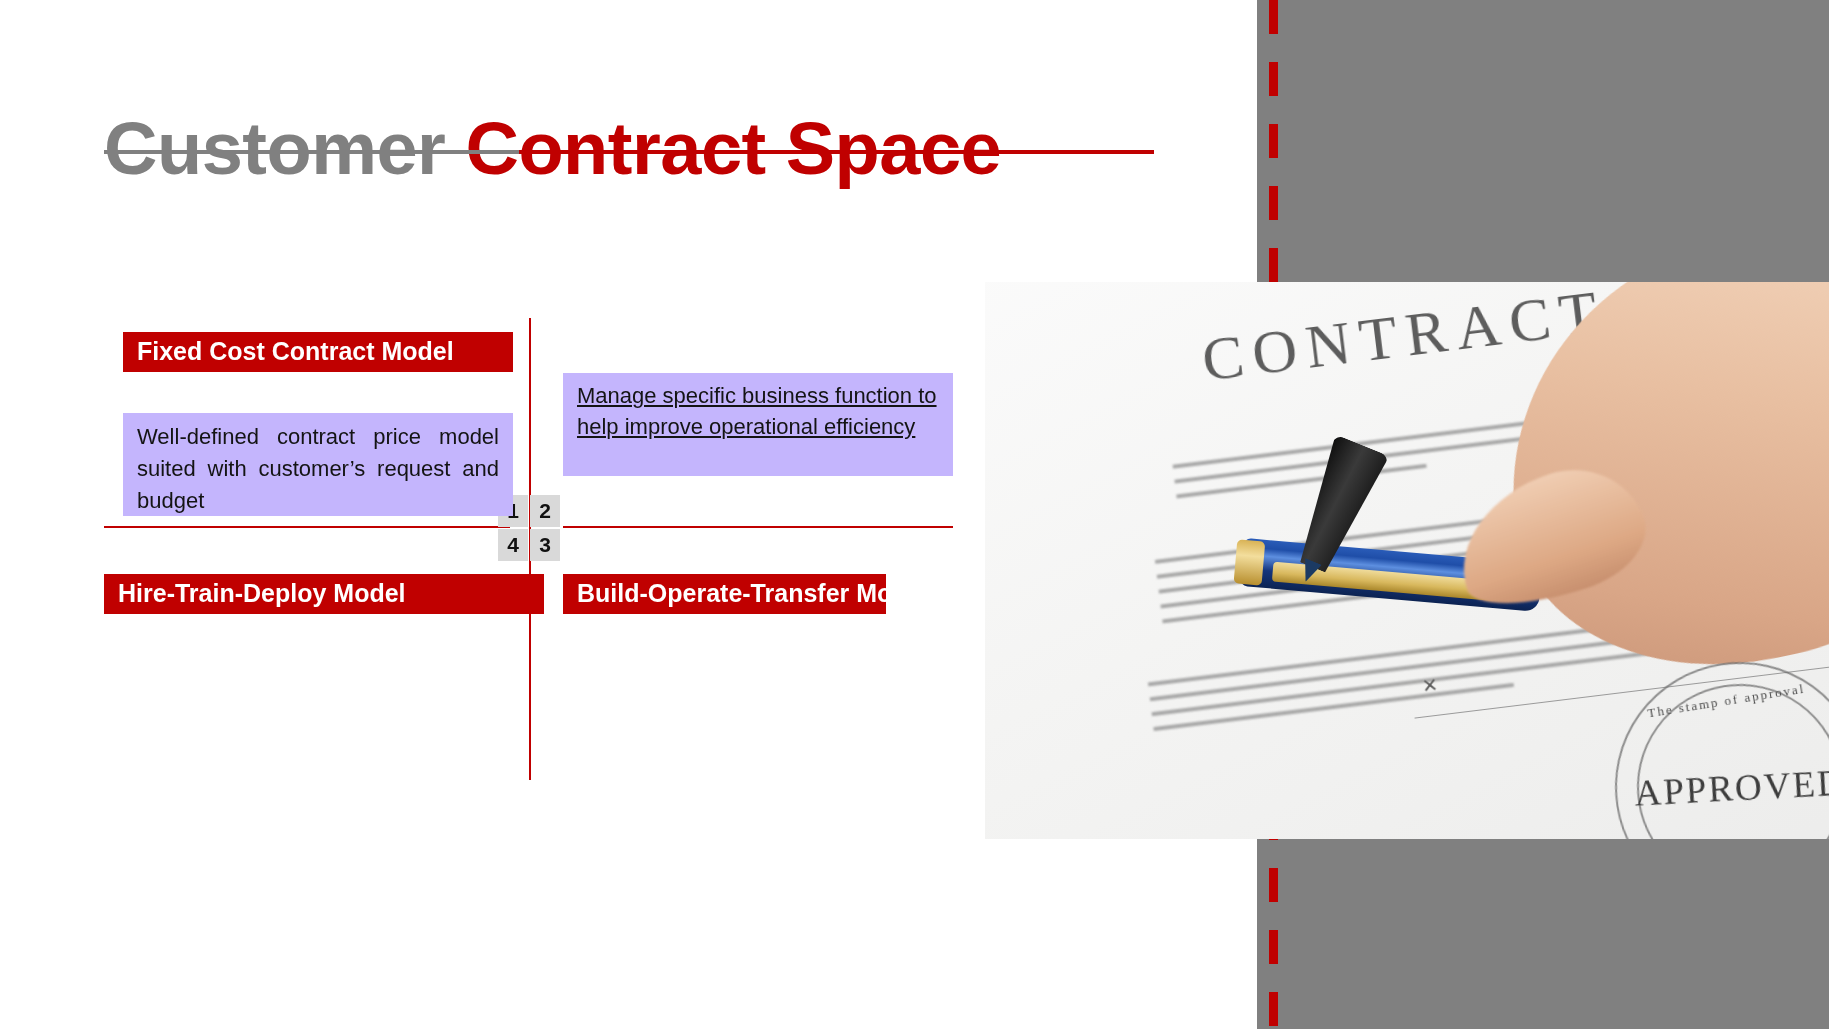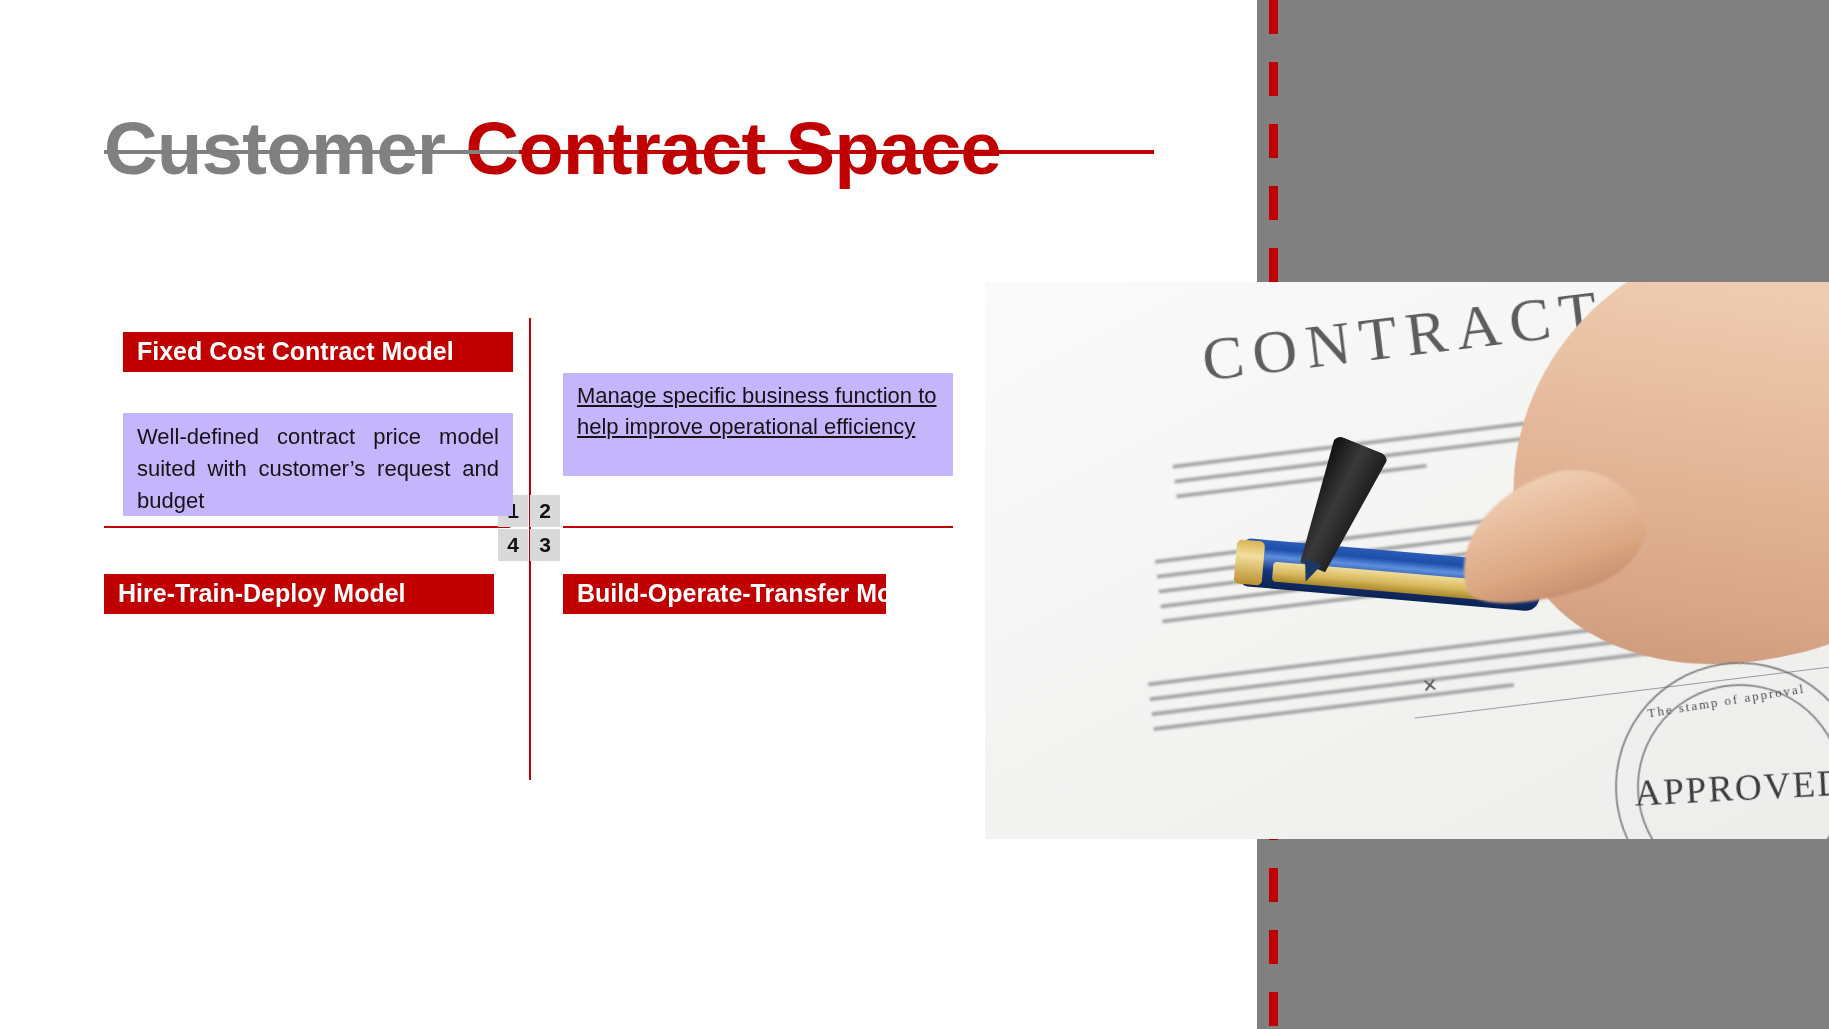--- a/index.html
+++ b/index.html
@@ -331,21 +331,21 @@
     box-sizing: border-box;
     margin-top: 41px;
   }
 
   #card-fixed      { left: 104px; top: 332px; width: 390px; padding-left: 19px; }
   #card-fixed .card-body { height: 103px; line-height: 1.45; }
 
   #card-managed    { left: 563px; top: 332px; width: 390px; }
   #card-managed .card-body { height: 103px; line-height: 1.4; text-align: left; text-decoration: underline; }
 
-  #card-hire       { left: 104px; top: 574px; width: 390px; }
+  #card-hire       { left: 104px; top: 574px; width: 440px; }
   #card-hire .card-body { height: 142px; line-height: 2.0; }
 
   #card-bot        { left: 563px; top: 574px; width: 323px; }
   #card-bot .card-body { height: 142px; line-height: 1.5; }
 </style>
 </head>
 <body>
 
 <div id="right-panel"></div>
 <div id="dashed-line"></div>

